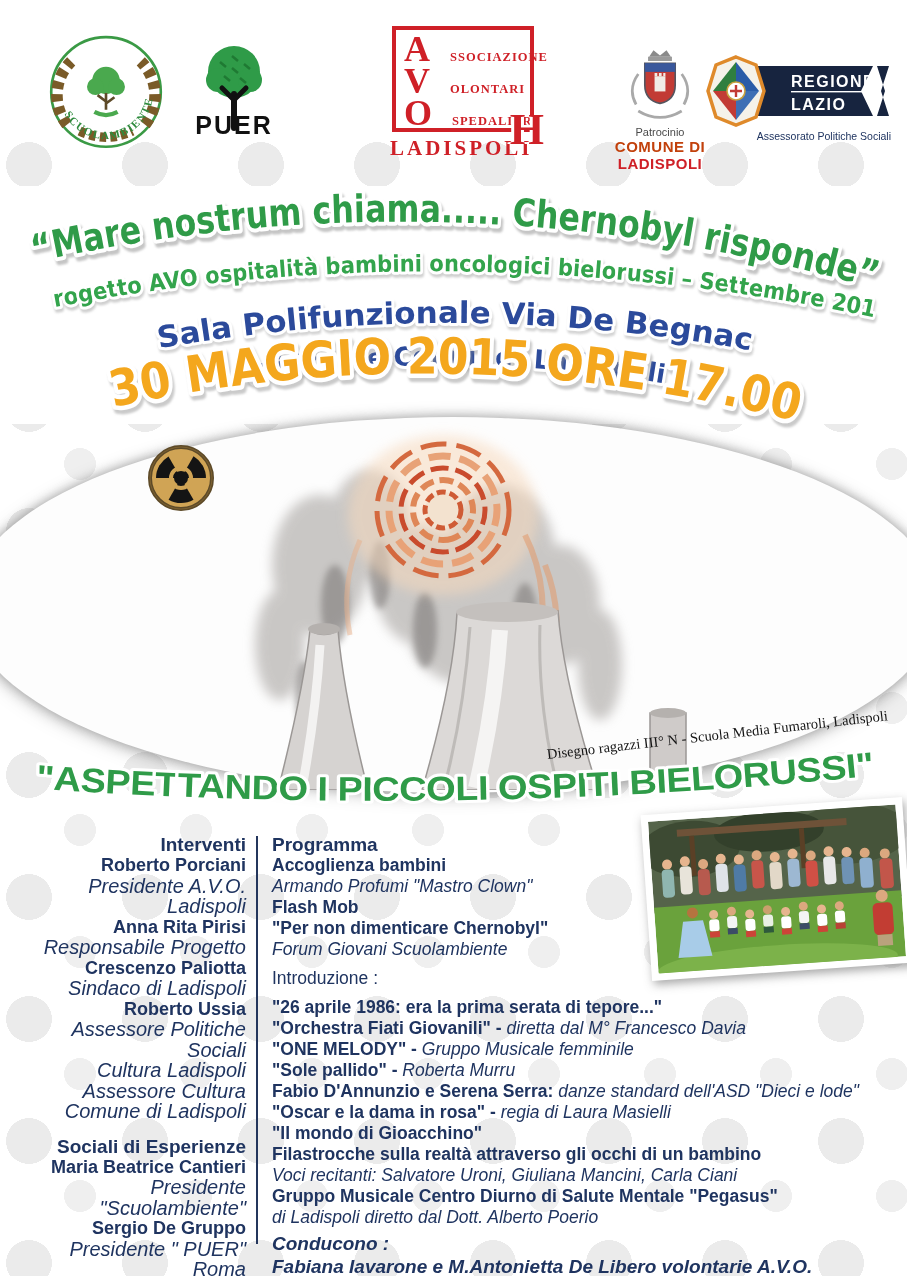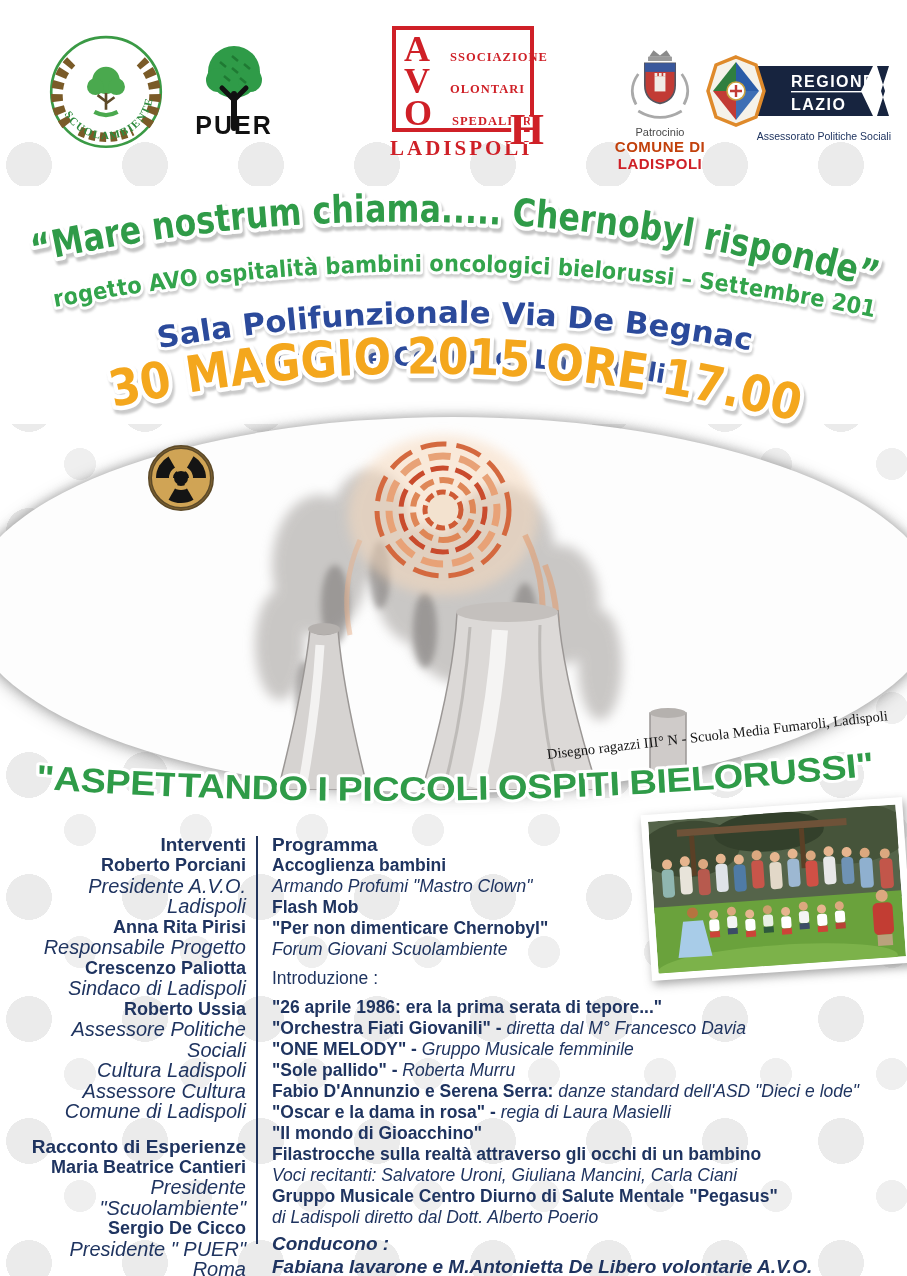--- a/index.html
+++ b/index.html
@@ -286,24 +286,24 @@
   <div class="ln-name">Anna Rita Pirisi</div>
   <div class="ln-role">Responsabile Progetto</div>
   <div class="ln-name">Crescenzo Paliotta</div>
   <div class="ln-role">Sindaco di Ladispoli</div>
   <div class="ln-name">Roberto Ussia</div>
   <div class="ln-role">Assessore Politiche Sociali</div>
   <div class="ln-role">Cultura Ladispoli</div>
   <div class="ln-role">Assessore Cultura</div>
   <div class="ln-role">Comune di Ladispoli</div>
   <div class="left-gap"></div>
-  <div class="sec-title">Racconto di Esperienze</div>
+  <div class="sec-title">Sociali di Esperienze</div>
   <div class="ln-name">Maria Beatrice Cantieri</div>
   <div class="ln-role">Presidente "Scuolambiente"</div>
-  <div class="ln-name">Sergio De Cicco</div>
+  <div class="ln-name">Sergio De Gruppo</div>
   <div class="ln-role">Presidente " PUER" Roma</div>
 </div>
 
 <div class="right-col">
   <div class="sec-title">Programma</div>
   <div class="pg-line"><span class="pg-b">Accoglienza bambini</span><span class="pg-i"></span></div>
   <div class="pg-line"><span class="pg-b"></span><span class="pg-i">Armando Profumi "Mastro Clown"</span></div>
   <div class="pg-line"><span class="pg-b">Flash Mob</span><span class="pg-i"></span></div>
   <div class="pg-line"><span class="pg-b">"Per non dimenticare Chernobyl"</span><span class="pg-i"></span></div>
   <div class="pg-line"><span class="pg-b"></span><span class="pg-i">Forum Giovani Scuolambiente</span></div>

